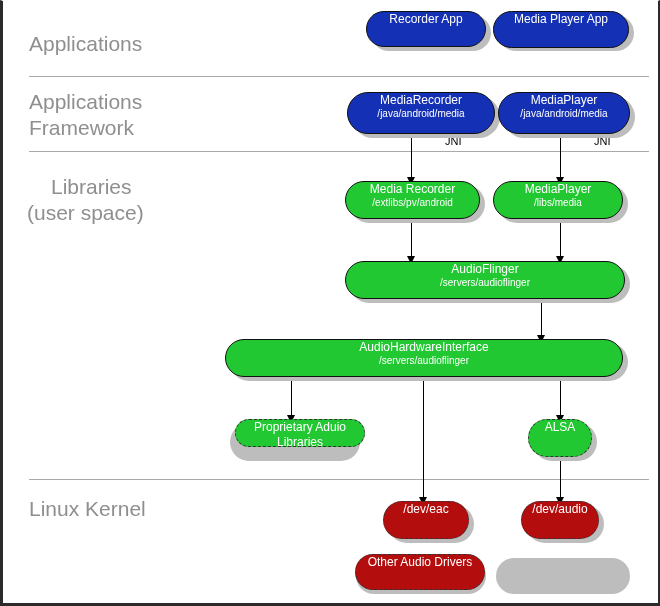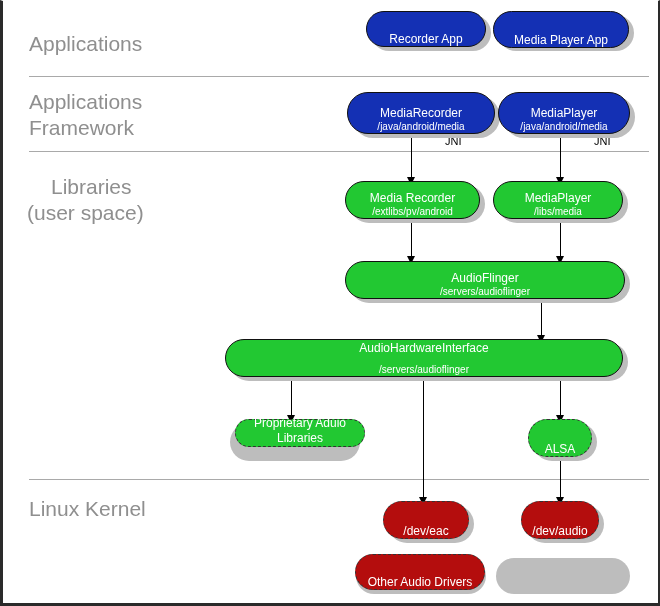--- a/index.html
+++ b/index.html
@@ -53,21 +53,21 @@
     margin-left:28px;
   }
 
   
   .node{
     position:absolute;
     box-sizing:border-box;
     display:flex;
     flex-direction:column;
     align-items:center;
-    justify-content:flex-end;
+    justify-content:flex-start;
     border-radius:999px;
     color:#ffffff;
     text-align:center;
     border:1.2px solid #111;
     z-index:3;
   }
   .node .title{
     font-size:12px;
     line-height:14px;
     white-space:nowrap;
@@ -173,21 +173,21 @@
     <span class="sub">/libs/media</span>
   </div>
 
   <div class="shadow" style="left:347px;top:264px;width:280px;height:38px;"></div>
   <div class="node green two-line" style="left:342px;top:260px;width:280px;height:38px;">
     <span class="title">AudioFlinger</span>
     <span class="sub">/servers/audioflinger</span>
   </div>
 
   <div class="shadow" style="left:227px;top:342px;width:398px;height:38px;"></div>
-  <div class="node green two-line" style="left:222px;top:338px;width:398px;height:38px;gap:8px;">
+  <div class="node green two-line" style="left:222px;top:338px;width:398px;height:38px;">
     <span class="title">AudioHardwareInterface</span>
     <span class="sub">/servers/audioflinger</span>
   </div>
 
   <div class="shadow" style="left:227px;top:422px;width:130px;height:38px;"></div>
   <div class="node green dashed two-line" style="left:232px;top:418px;width:130px;height:28px;">
     <span class="title">Proprietary Aduio</span>
     <span class="title">Libraries</span>
   </div>
 

